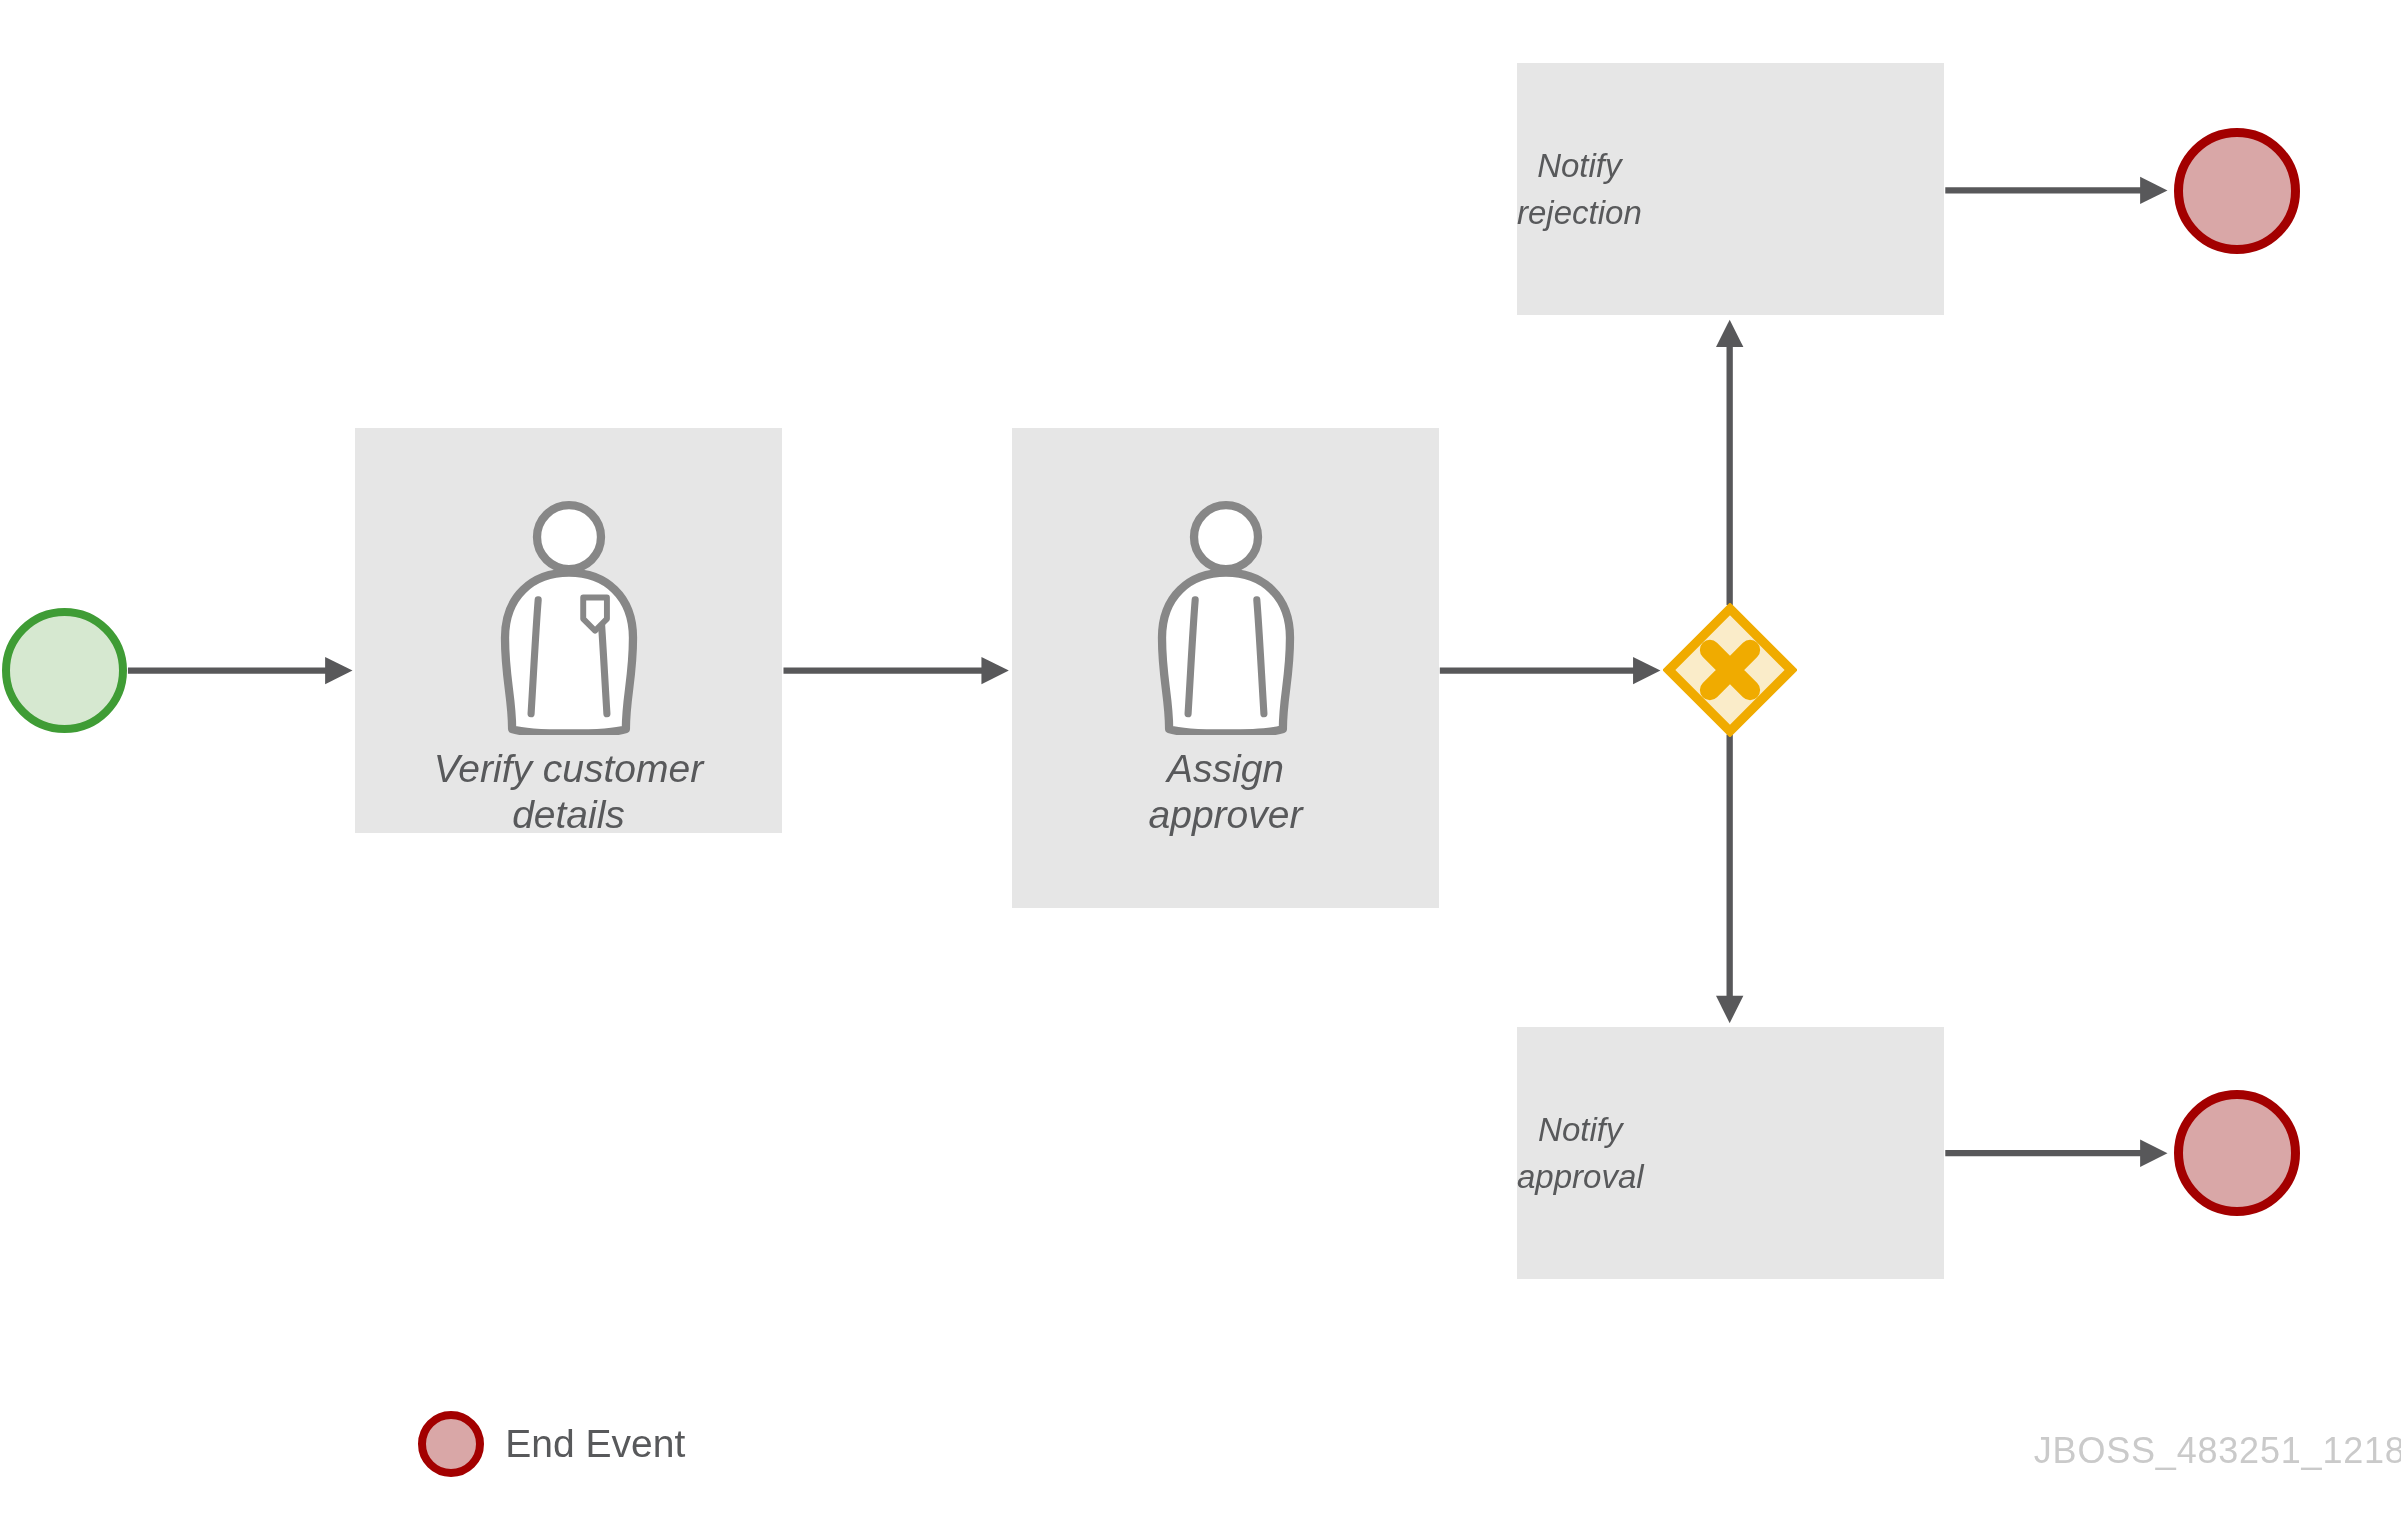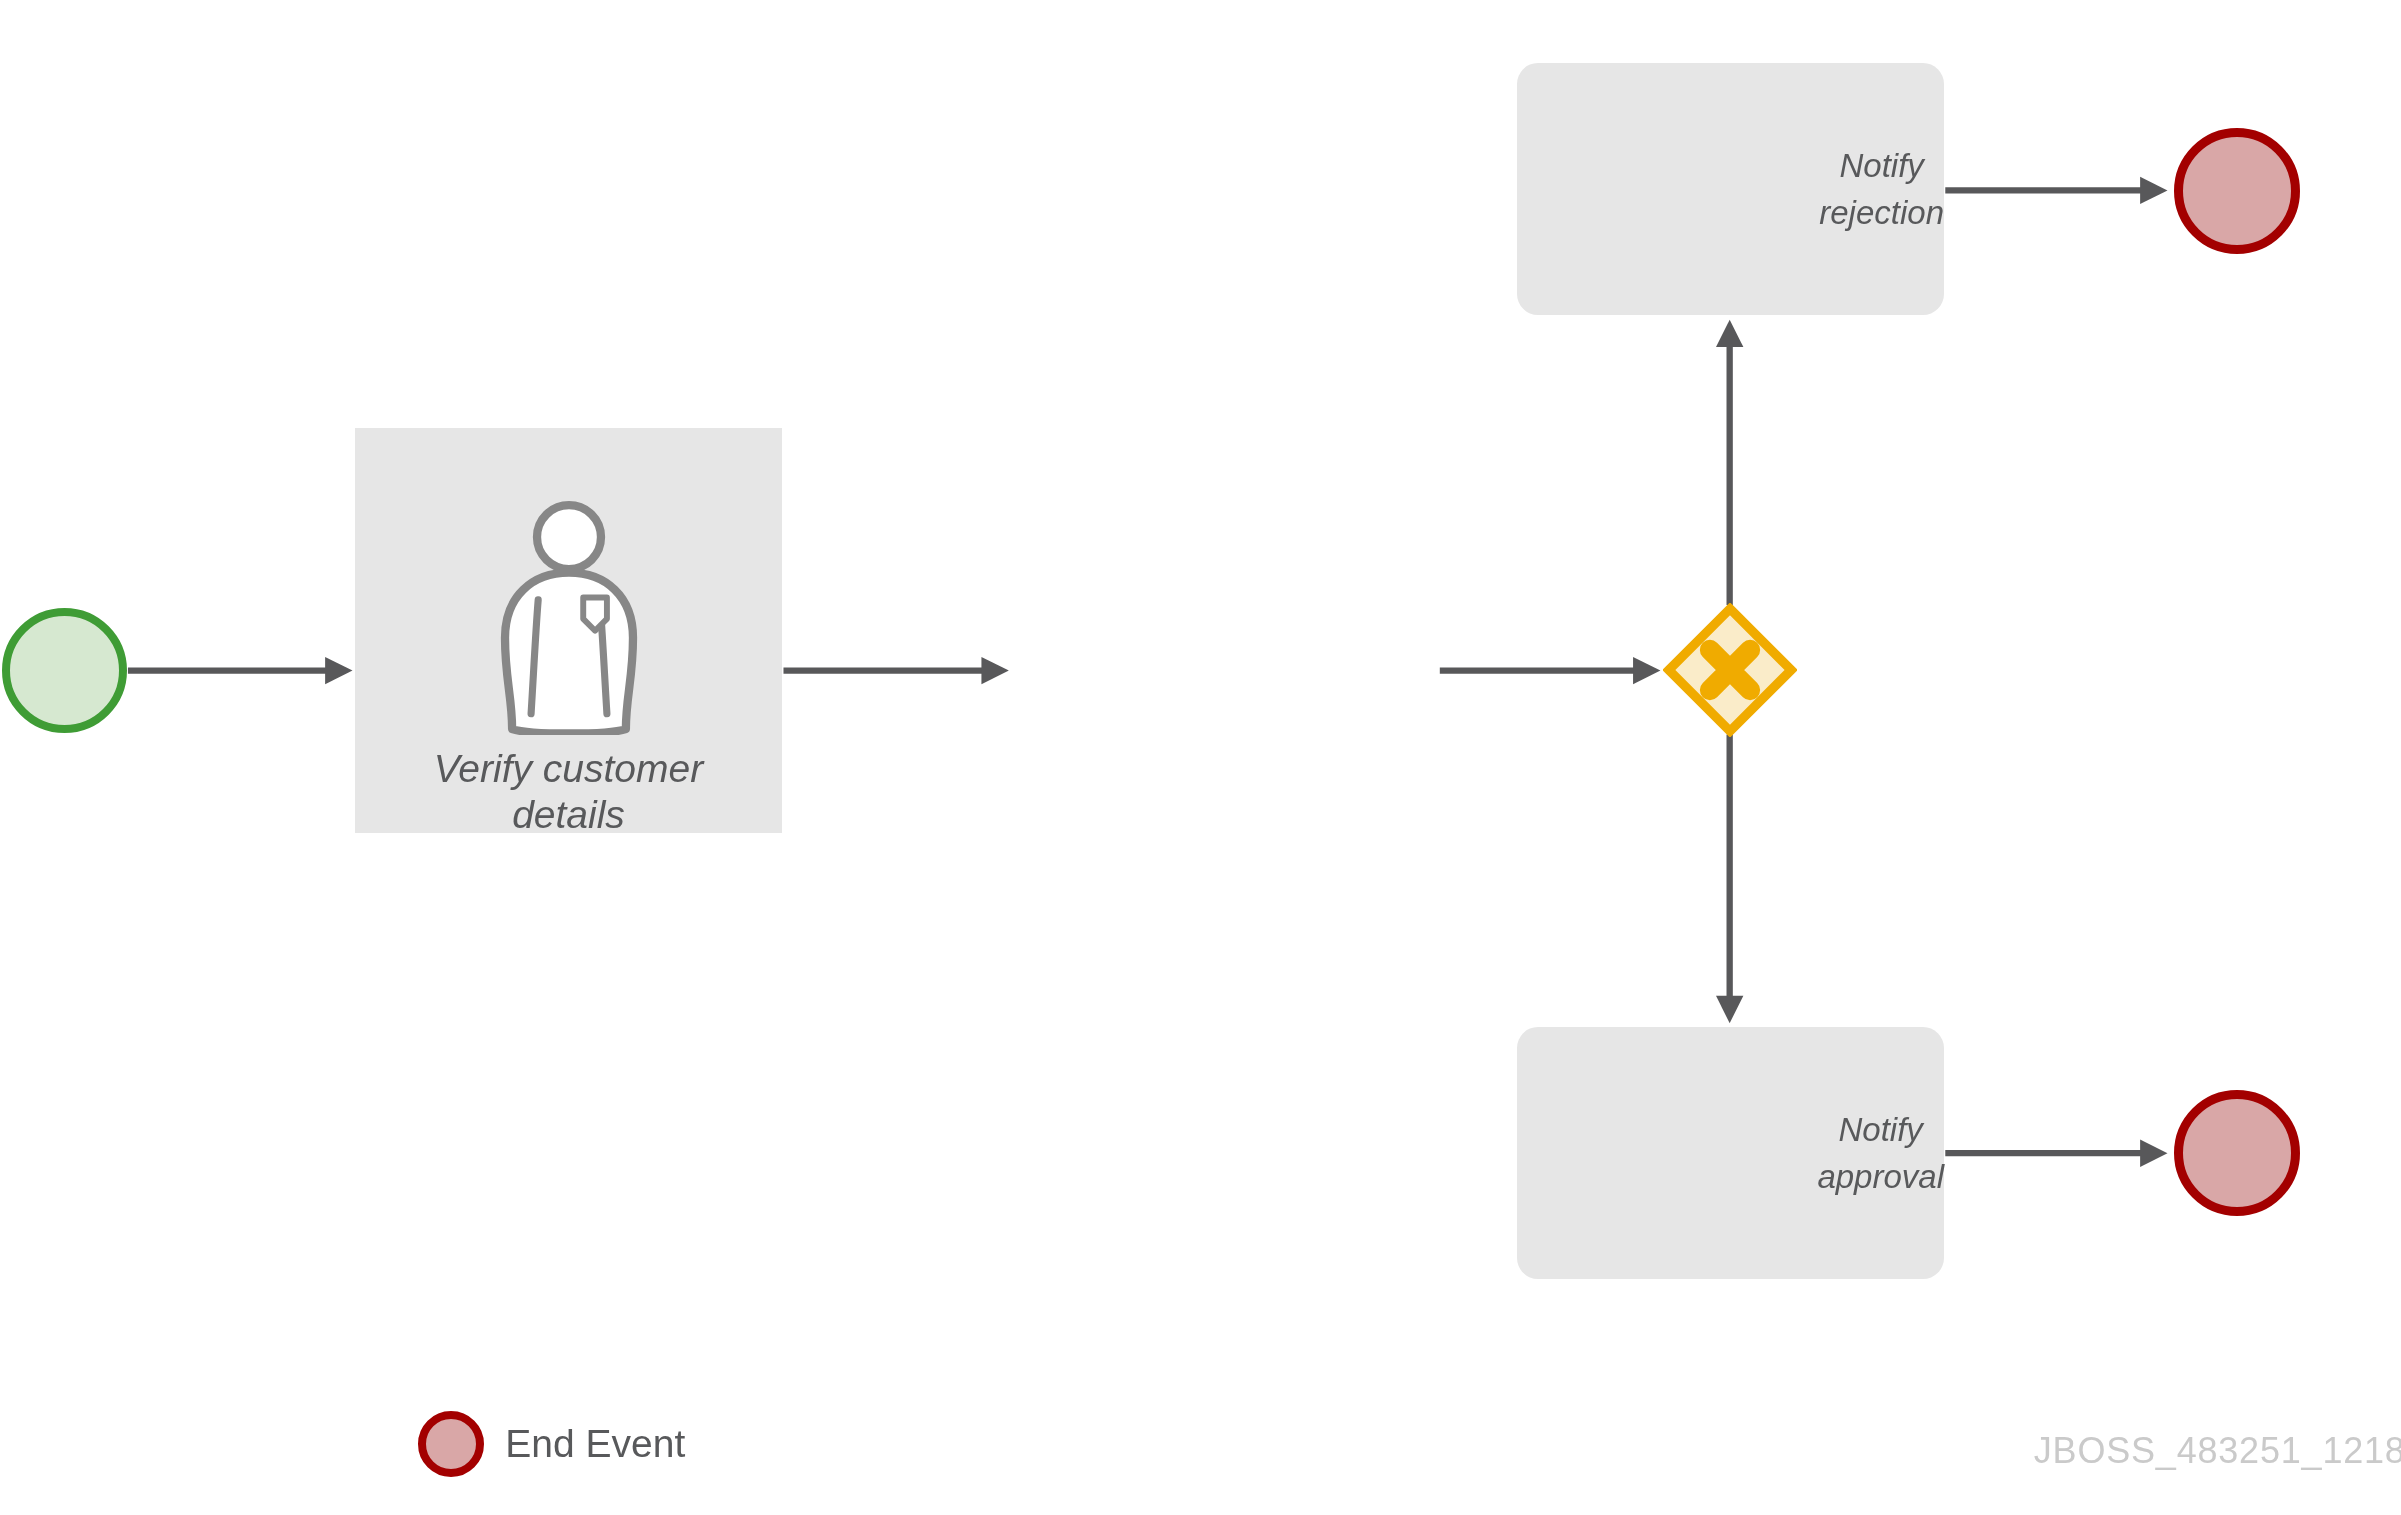--- a/index.html
+++ b/index.html
@@ -69,22 +69,21 @@
     color: #58595b;
     white-space: pre-line;
   }
   .notify-box {
     position: absolute;
     left: 1517px;
     width: 427px; height: 252px;
     background: #e6e6e6;
     display: flex;
     align-items: center;
-    justify-content: flex-end;
-    border-radius: 21px;
+    justify-content: flex-start;
   }
   #task-notify-rejection { top: 63px; }
   #task-notify-approval  { top: 1027px; }
   .notify-label {
     text-align: center;
     font-style: italic;
     font-size: 33px;
     line-height: 47px;
     color: #58595b;
     white-space: pre-line;
@@ -161,20 +160,32 @@
         <path d="M22,195 C22,168 16,152 16,118 C16,83 39,63 70,63 C101,63 124,83 124,118 C124,152 118,168 118,195 C103,200 37,200 22,195 Z" fill="#ffffff" stroke="#878787" stroke-width="7" stroke-linejoin="round"></path>
         <path d="M44,86 C42,110 40,150 38,182" fill="none" stroke="#878787" stroke-width="6" stroke-linecap="round"></path>
         <path d="M96,86 C98,110 100,150 102,182" fill="none" stroke="#878787" stroke-width="6" stroke-linecap="round"></path>
         <path d="M82,84 l20,0 l0,18 l-10,10 l-10,-10 z" fill="#ffffff" stroke="#878787" stroke-width="5" stroke-linejoin="round"></path>
       </svg>
     </div>
     <div class="task-label">Verify customer
 details</div>
   </div>
 
+  <div class="task-box task-user" id="task-assign">
+    <div class="user-icon-wrap">
+      <svg width="166" height="237" viewBox="0 0 140 200" xmlns="http://www.w3.org/2000/svg">
+        <circle cx="70" cy="33" r="27" fill="#ffffff" stroke="#878787" stroke-width="7"></circle>
+        <path d="M22,195 C22,168 16,152 16,118 C16,83 39,63 70,63 C101,63 124,83 124,118 C124,152 118,168 118,195 C103,200 37,200 22,195 Z" fill="#ffffff" stroke="#878787" stroke-width="7" stroke-linejoin="round"></path>
+        <path d="M44,86 C42,110 40,150 38,182" fill="none" stroke="#878787" stroke-width="6" stroke-linecap="round"></path>
+        <path d="M96,86 C98,110 100,150 102,182" fill="none" stroke="#878787" stroke-width="6" stroke-linecap="round"></path>
+      </svg>
+    </div>
+    <div class="task-label">Assign
+approver</div>
+  </div>
 
   <div id="gateway-node">
     <svg width="134" height="134" viewBox="0 0 160 160" xmlns="http://www.w3.org/2000/svg">
       <polygon points="80,7 153,80 80,153 7,80" fill="#faecc9" stroke="#f0ab00" stroke-width="11"></polygon>
       <path d="M56,56 L104,104 M104,56 L56,104" fill="none" stroke="#f0ab00" stroke-width="24" stroke-linecap="round"></path>
     </svg>
   </div>
 
   <div class="notify-box" id="task-notify-rejection">
     <div class="notify-label">Notify

